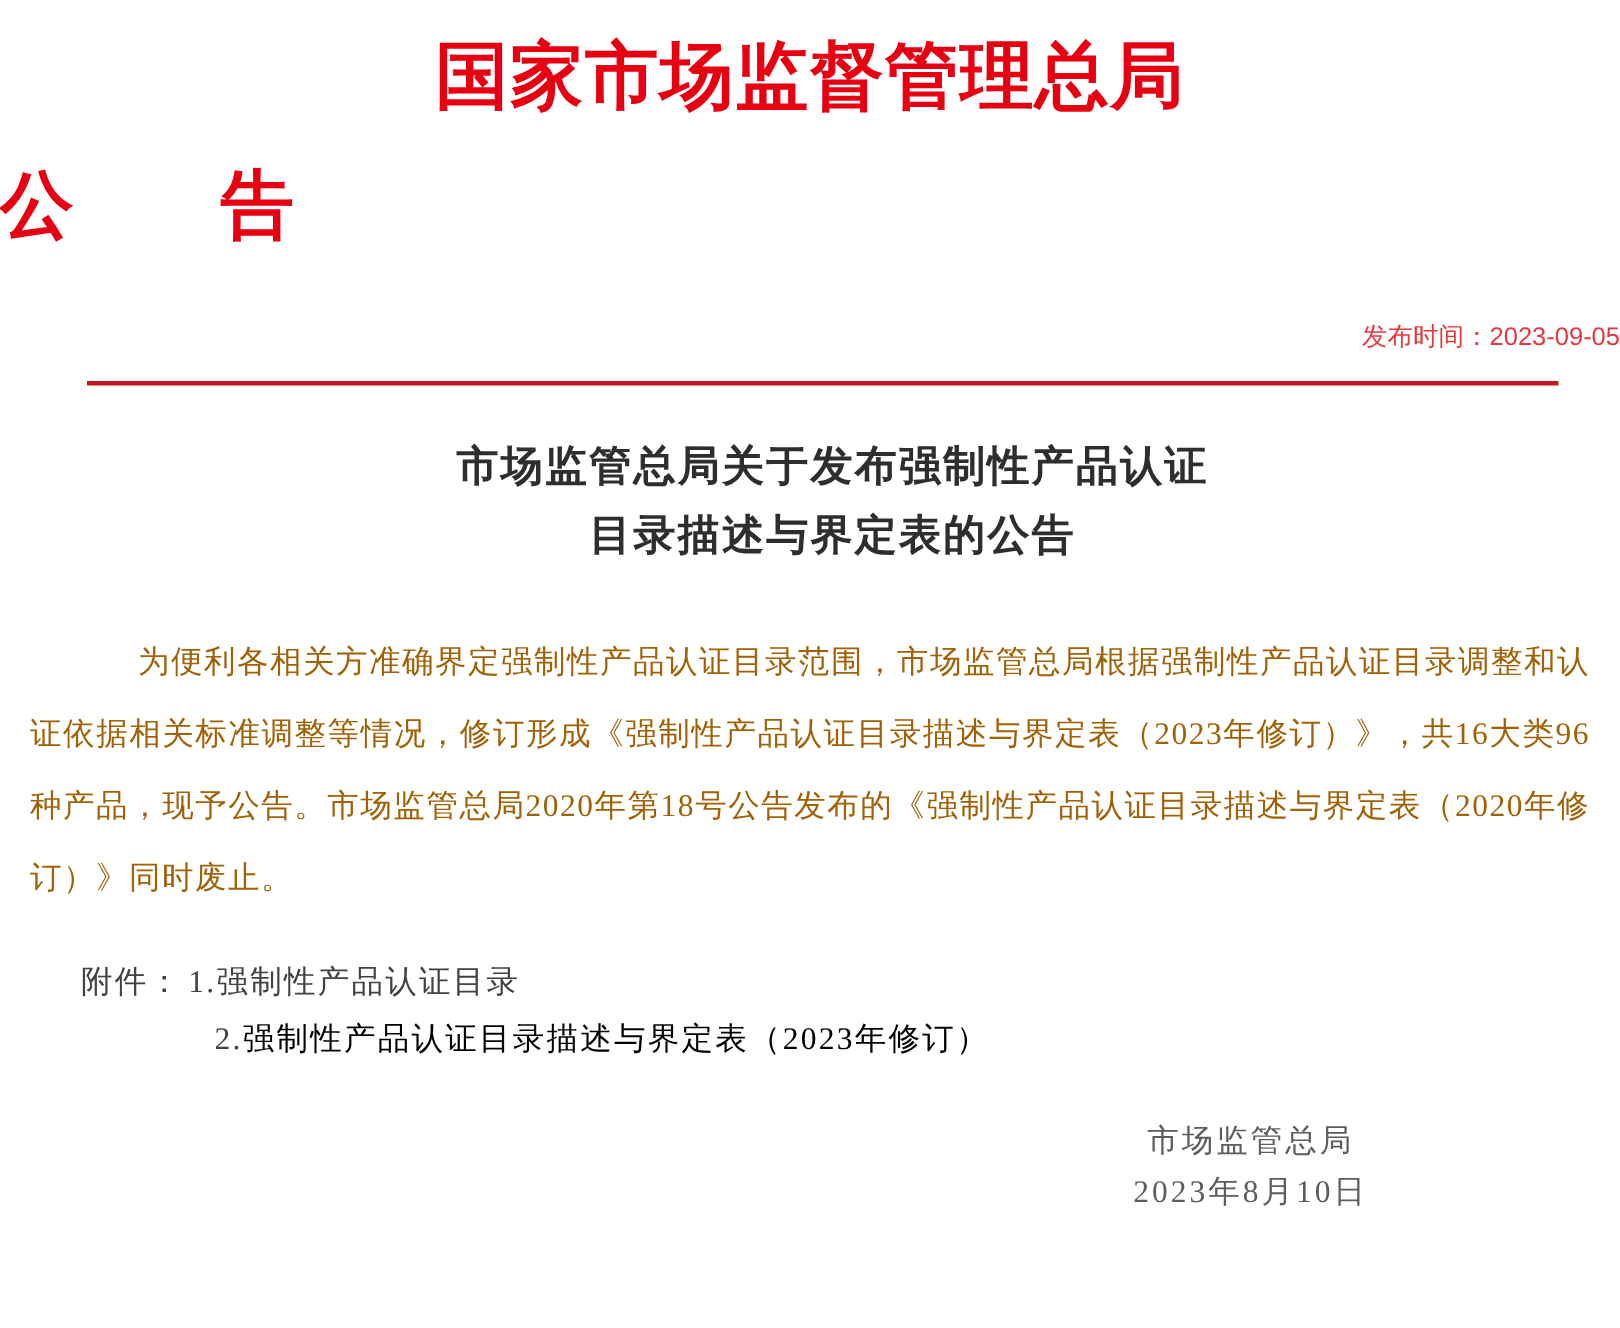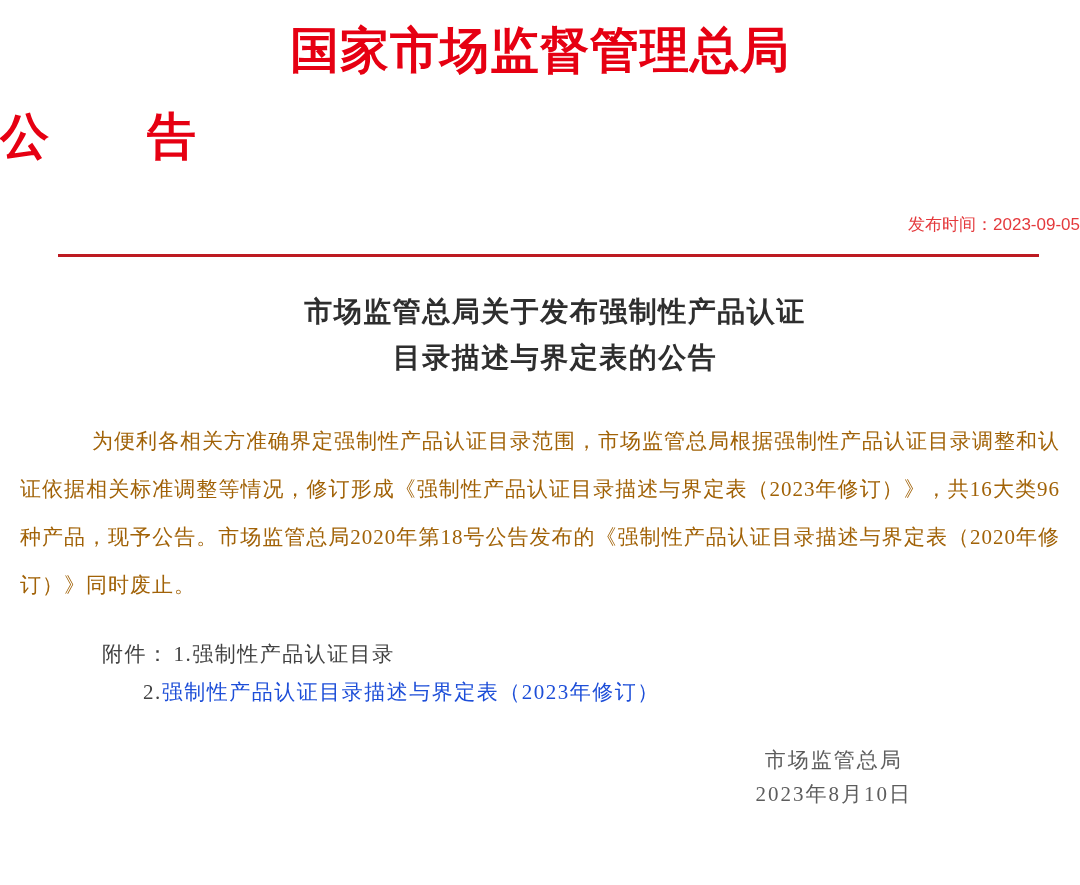--- a/index.html
+++ b/index.html
@@ -73,25 +73,25 @@
     text-align: justify;
     text-indent: 72px;
   }
   .attachments {
     margin-top: 26px;
     font-size: 21px;
     line-height: 38px;
     letter-spacing: 1.5px;
     color: #424242;
   }
-  .att-line-1 { padding-left: 102px; margin-top: 16px; }
+  .att-line-1 { padding-left: 54px; margin-top: 16px; }
   .att-line-2 { padding-left: 143px; }
   .att-label { margin-right: 4px; }
   .att-link {
-    color: #1d4ed8;
+    color: #000000;
     text-decoration: none;
     cursor: pointer;
   }
   .signature {
     margin-top: 32px;
     margin-left: auto;
     margin-right: 168px;
     width: fit-content;
     text-align: center;
     font-size: 21px;

